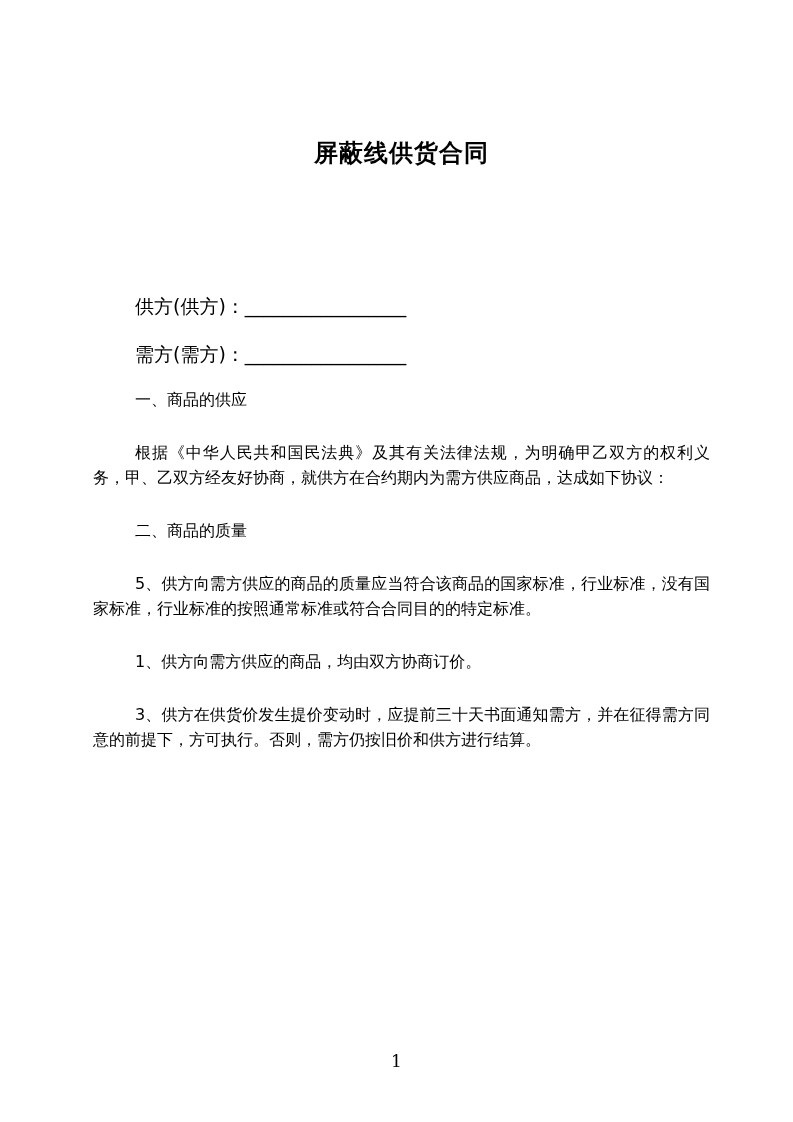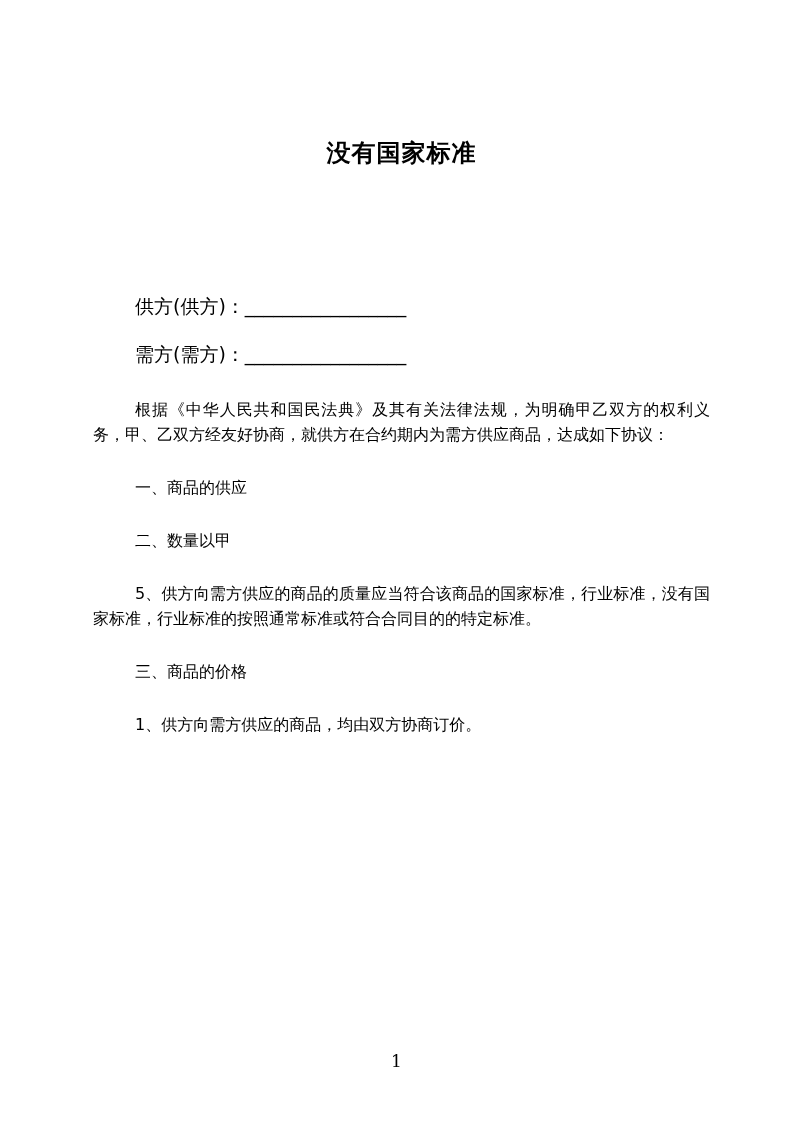--- a/index.html
+++ b/index.html
@@ -28,21 +28,21 @@
     letter-spacing: 1px;
   }
   .party-line {
     font-size: 19px;
     line-height: 25px;
     margin: 0 0 23px 0;
     text-indent: 42px;
     white-space: nowrap;
   }
   .party-line.last {
-    margin-bottom: 30px;
+    margin-bottom: 20px;
   }
   .party-blank {
     letter-spacing: 0;
   }
   .para {
     font-size: 16px;
     line-height: 25px;
     margin: 0 0 28px 0;
     text-indent: 42px;
     text-align: justify;
@@ -57,41 +57,41 @@
     font-family: "DejaVu Serif", serif;
     font-size: 17px;
     line-height: 21px;
   }
 </style>
 </head>
 <body>
 
 <div class="doc">
 
-  <h1 class="doc-title">没有国家标准</h1>
+  <h1 class="doc-title">屏蔽线供货合同</h1>
 
   <p class="party-line">
     <span>供方(供方)：</span><span class="party-blank">_________________</span>
   </p>
 
   <p class="party-line last">
     <span>需方(需方)：</span><span class="party-blank">_________________</span>
   </p>
 
+  <p class="para">一、商品的供应</p>
+
   <p class="para">根据《中华人民共和国民法典》及其有关法律法规，为明确甲乙双方的权利义务，甲、乙双方经友好协商，就供方在合约期内为需方供应商品，达成如下协议：</p>
 
-  <p class="para">一、商品的供应</p>
 
-
-  <p class="para">二、数量以甲</p>
+  <p class="para">二、商品的质量</p>
 
   <p class="para">5、供方向需方供应的商品的质量应当符合该商品的国家标准，行业标准，没有国家标准，行业标准的按照通常标准或符合合同目的的特定标准。</p>
 
 
-  <p class="para">三、商品的价格</p>
 
   <p class="para">1、供方向需方供应的商品，均由双方协商订价。</p>
 
 
+  <p class="para">3、供方在供货价发生提价变动时，应提前三十天书面通知需方，并在征得需方同意的前提下，方可执行。否则，需方仍按旧价和供方进行结算。</p>
 
 </div>
 
 <div class="page-number">1</div>
 
 </body></html>

